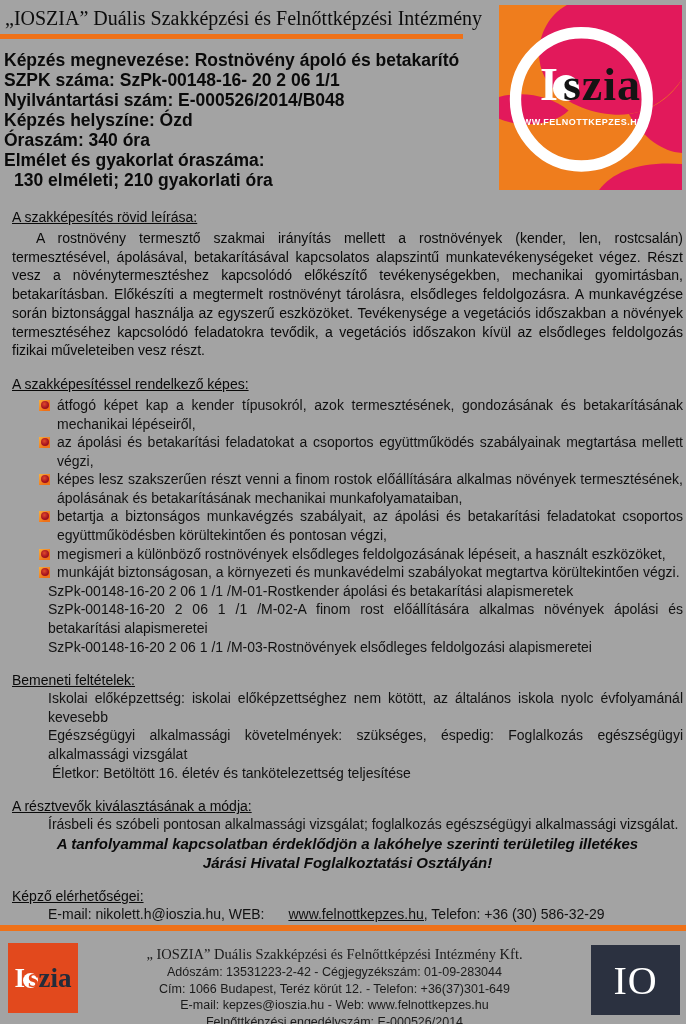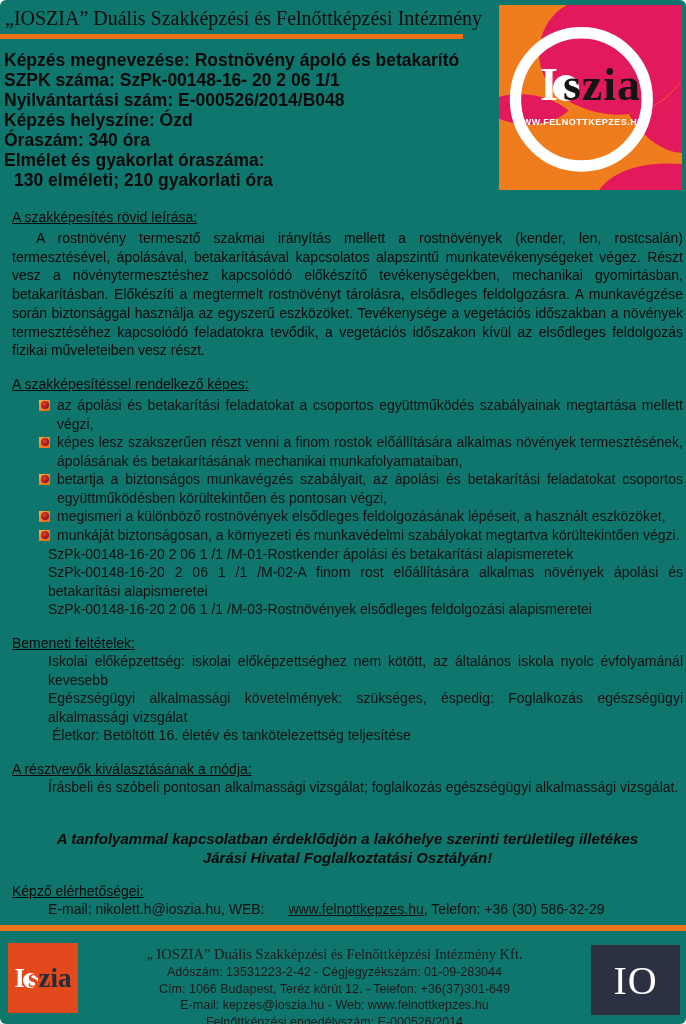--- a/index.html
+++ b/index.html
@@ -1,18 +1,18 @@
 <!DOCTYPE html>
 <html lang="hu"><head>
 <meta charset="utf-8">
 <style>
   * { margin:0; padding:0; box-sizing:border-box; }
   html,body { background:#ffffff; }
   body { width:686px; height:1024px; font-family:"Liberation Sans", sans-serif; color:#111; }
-  .page { position:relative; width:686px; height:1024px; overflow:hidden; background:#0f766e;border-radius:6px; }
+  .page { position:relative; width:686px; height:1024px; overflow:hidden; background:#a3a3a3; }
 
   
   .header { position:relative; padding:6px 0 0 0; }
   .org-title { font-family:"Liberation Serif", serif; font-size:20px; line-height:24px; padding-left:5px; color:#0c0c0c; }
   .orange-rule { margin-top:4px; margin-left:0; width:463px; height:5px; background:#ee7118; }
   .info-block { margin-top:11px; width:500px; padding-left:4px; font-weight:bold; font-size:17.5px; line-height:20px; color:#0a0a0a; }
   .info-line.indent-sm { padding-left:10px; }
 
   
   .top-logo { position:absolute; top:5px; right:4px; width:183px; height:185px; background:#ef7d1d; overflow:hidden; }
@@ -30,21 +30,21 @@
 
   .bullet-list { list-style:none; margin-top:3px; }
   .bullet-item { display:flex; align-items:flex-start; padding-left:27px; font-size:14px; line-height:18.6px; }
   .bullet-icon { flex:0 0 11px; width:11px; height:11px; margin-top:4px; margin-right:7px; background:linear-gradient(135deg,#f9b13f 0%, #ee7118 70%); position:relative; }
   .bullet-core { position:absolute; left:2px; top:1px; width:8px; height:8px; border-radius:50%; background:radial-gradient(circle at 42% 38%, #e04a2a 0%, #a31020 60%, #7c0c18 100%); }
   .bullet-text { flex:1; text-align:justify; }
 
   .indent-line { padding-left:36px; font-size:14px; line-height:18.6px; text-align:justify; }
   .indent-line.extra { padding-left:40px; }
 
-  .notice { margin-top:32px; padding:0 22px; text-align:center; font-weight:bold; font-style:italic; font-size:15px; line-height:19px; color:#0a0a0a; }
+  .notice { margin-top:0; padding:0 22px; text-align:center; font-weight:bold; font-style:italic; font-size:15px; line-height:19px; color:#0a0a0a; }
 
   .u { text-decoration:underline;margin-left:20px; }
 
   
   .footer { position:absolute; top:925px; left:0; width:686px; }
   .footer-bar { width:686px; height:6px; background:#ee7118; }
   .footer-row { display:flex; align-items:flex-start; padding-top:12px; }
   .f-logo-left { margin-left:8px; width:70px; height:70px; background:#e2491d; display:flex; align-items:center; justify-content:center; font-family:"Liberation Serif", serif; font-weight:bold; font-size:27px; position:relative; flex:0 0 auto; }
   .f-logo-left .gi { color:#ffffff; position:relative; z-index:1; }
   .f-logo-left .disc { width:15px; height:15px; border-radius:50%; background:#ffffff; margin:4px -10px 0 -2px; position:relative; z-index:2; }
@@ -94,20 +94,26 @@
   <div class="content">
 
     <div>
       <div class="sec-heading" style="margin-top:18px;">A szakképesítés rövid leírása:</div>
       <p class="lead-par">A rostnövény termesztő szakmai irányítás mellett a rostnövények (kender, len, rostcsalán) termesztésével, ápolásával, betakarításával kapcsolatos alapszintű munkatevékenységeket végez. Részt vesz a növénytermesztéshez kapcsolódó előkészítő tevékenységekben, mechanikai gyomirtásban, betakarításban. Előkészíti a megtermelt rostnövényt tárolásra, elsődleges feldolgozásra. A munkavégzése során biztonsággal használja az egyszerű eszközöket. Tevékenysége a vegetációs időszakban a növények termesztéséhez kapcsolódó feladatokra tevődik, a vegetációs időszakon kívül az elsődleges feldolgozás fizikai műveleteiben vesz részt.</p>
     </div>
 
     <div>
       <div class="sec-heading">A szakképesítéssel rendelkező képes:</div>
       <ul class="bullet-list">
+        <li class="bullet-item">
+            <span class="bullet-icon">
+              <span class="bullet-core"></span>
+            </span>
+            <span class="bullet-text">átfogó képet kap a kender típusokról, azok termesztésének, gondozásának és betakarításának mechanikai lépéseiről,</span>
+          </li>
         <li class="bullet-item">
             <span class="bullet-icon">
               <span class="bullet-core"></span>
             </span>
             <span class="bullet-text">az ápolási és betakarítási feladatokat a csoportos együttműködés szabályainak megtartása mellett végzi,</span>
           </li>
         <li class="bullet-item">
             <span class="bullet-icon">
               <span class="bullet-core"></span>
             </span>

